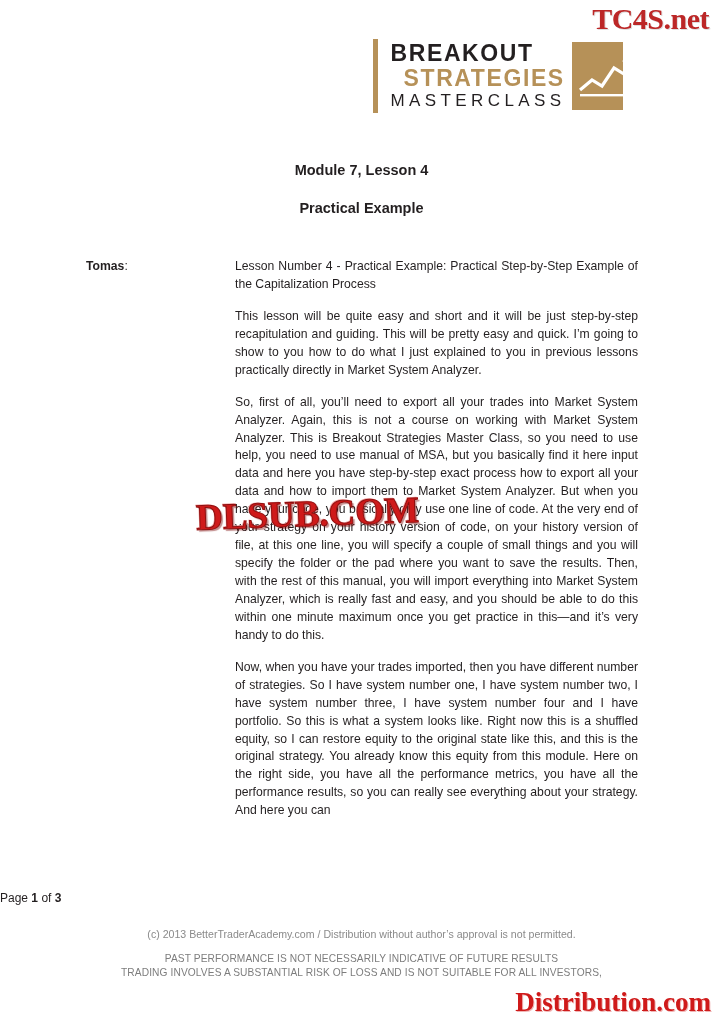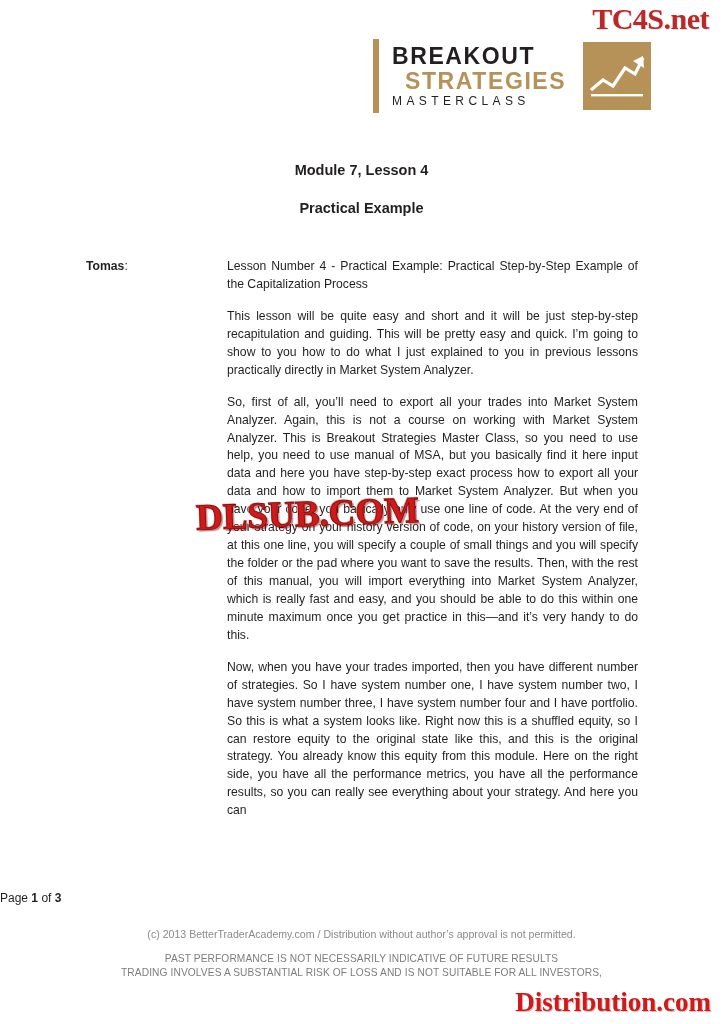--- a/index.html
+++ b/index.html
@@ -51,21 +51,21 @@
     font-weight: bold;
     color: #cf1a1a;
     text-shadow: 1px 1px 0 #f0b6b6;
   }
 
   
   .logo-wrap {
     position: absolute;
     top: 36px;
     left: 373px;
-    width: 278px;
+    width: 250px;
     height: 80px;
     display: flex;
     align-items: stretch;
   }
   .logo-bar {
     width: 6px;
     background: #b69158;
     margin-right: 13px;
     height: 74px;
     align-self: center;
@@ -85,21 +85,21 @@
   }
   .logo-line2 {
     font-size: 23px;
     font-weight: bold;
     letter-spacing: 1.6px;
     color: #b69158;
     line-height: 1.07;
     margin-left: 13px;
   }
   .logo-line3 {
-    font-size: 12px;
+    font-size: 17px;
     letter-spacing: 4.4px;
     color: #231f20;
   }
   .logo-badge {
     width: 68px;
     height: 68px;
     background: #b69158;
     align-self: center;
     position: relative;
     margin-left: 6px;
@@ -131,21 +131,21 @@
   .body-col {
     position: absolute;
     top: 258px;
     left: 219px;
     width: 419px;
     font-size: 12.2px;
     line-height: 1.47;
     text-align: justify;
     color: #231f20;
   }
-  .body-col p { margin: 0 0 14px 8px; }
+  .body-col p { margin: 0 0 14px 16px; }
   .body-col p:last-child { margin-bottom: 0; }
 
   
   .page-num {
     position: absolute;
     top: 891px;
     width: 100%;
     font-size: 12px;
     color: #231f20;
   }

